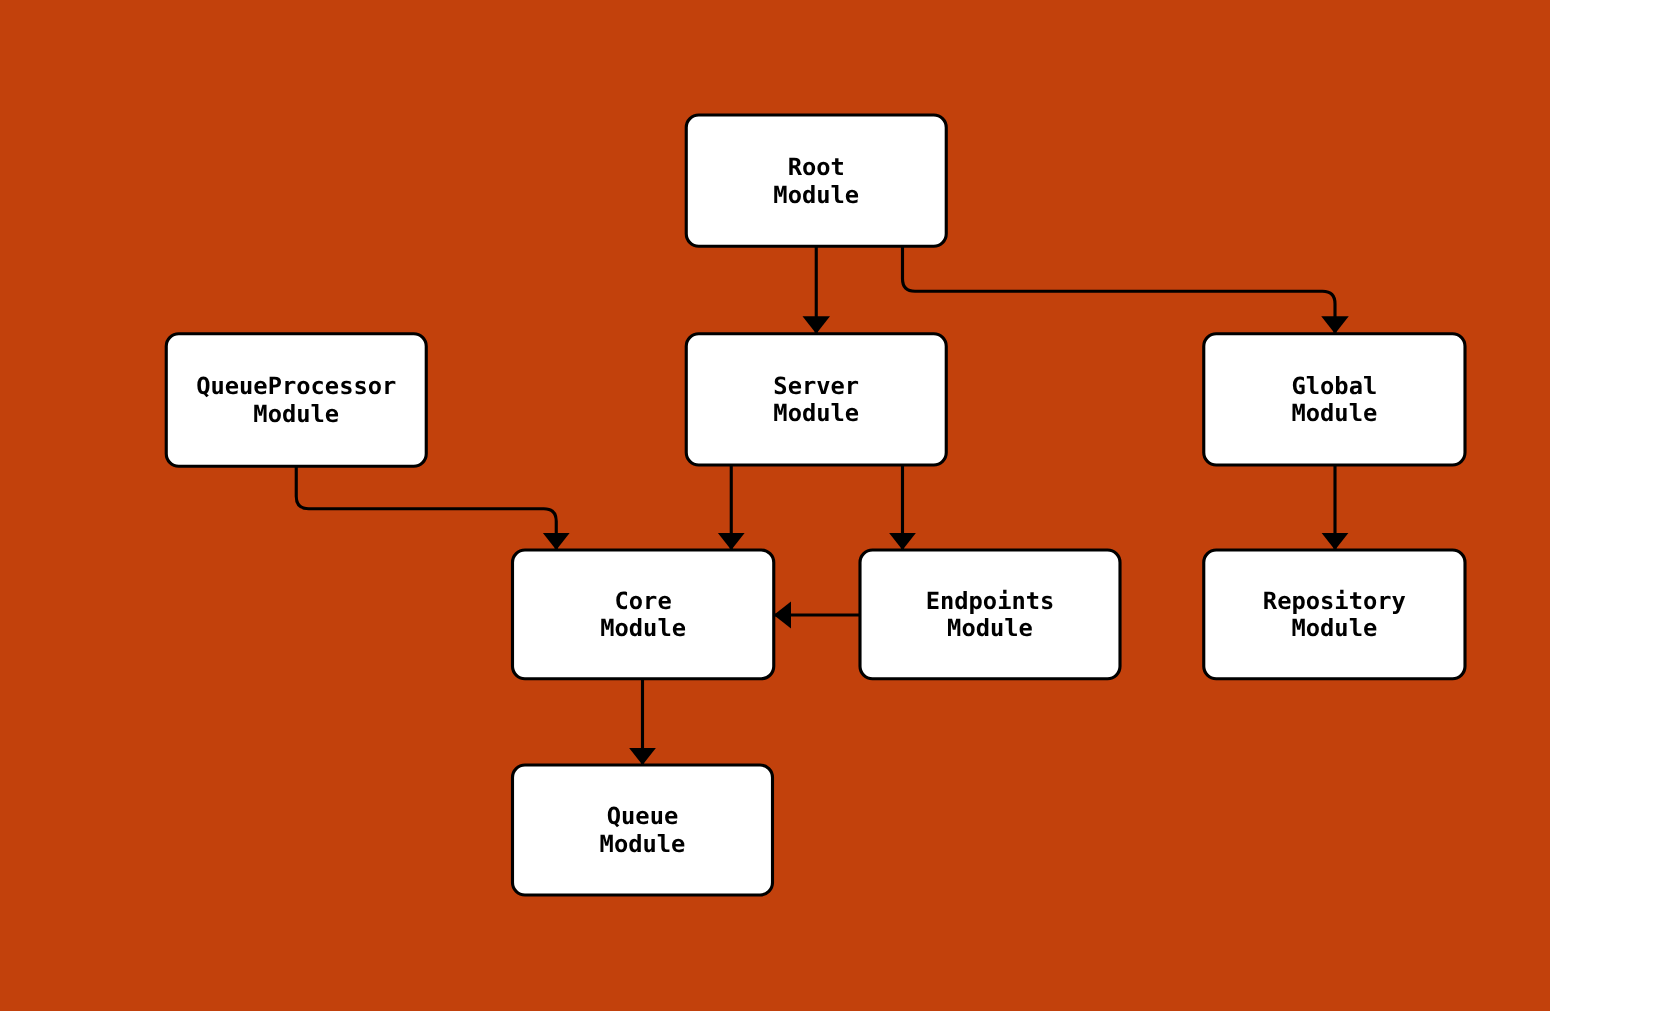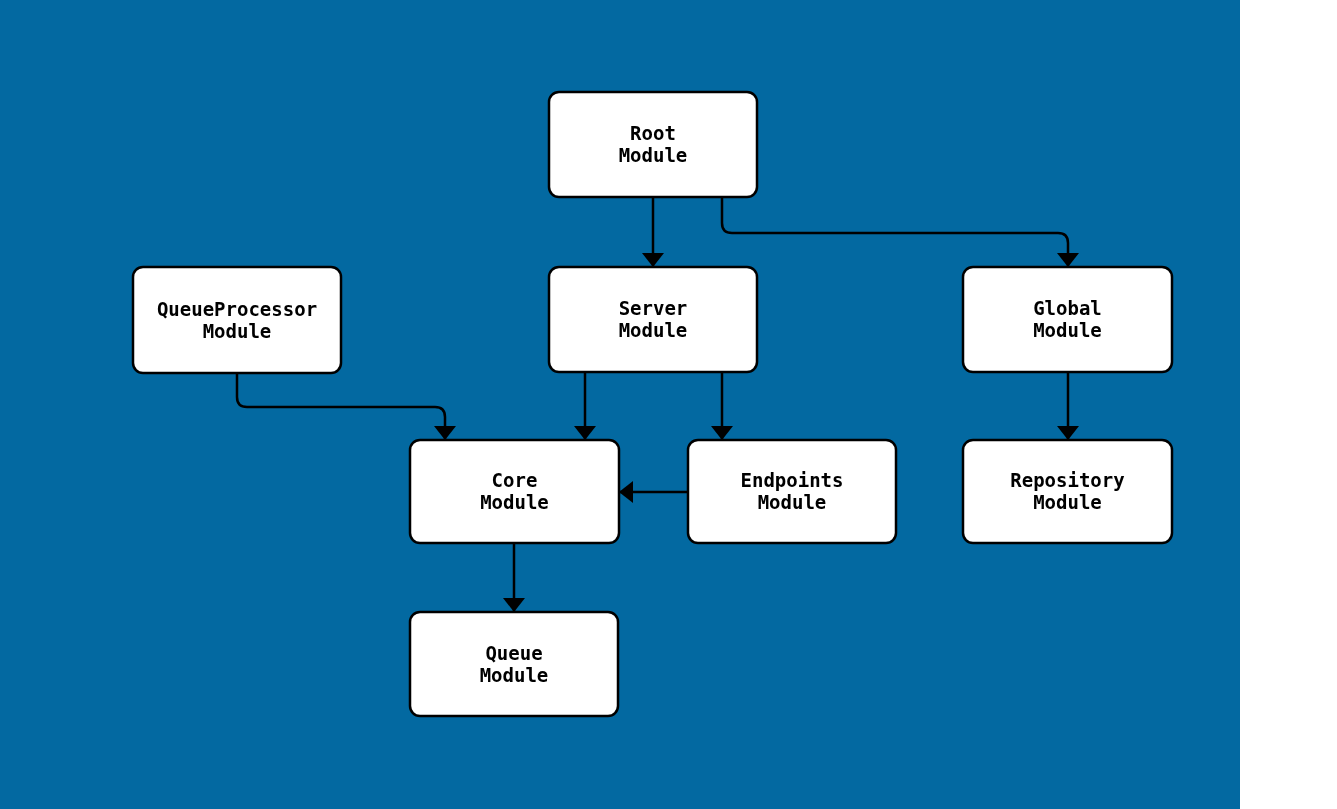--- a/index.html
+++ b/index.html
@@ -4,21 +4,21 @@
 <style>
   html, body {
     margin: 0;
     padding: 0;
     background: #ffffff;
   }
   .canvas-wrap {
     position: relative;
     width: 1240px;
     height: 809px;
-    background: #0369a1;
+    background: #c2410c;
     overflow: hidden;
   }
   svg {
     display: block;
   }
   .node-rect {
     stroke-linejoin: round;
   }
   .node-label {
     font-family: "DejaVu Sans Mono", "Liberation Mono", monospace;

